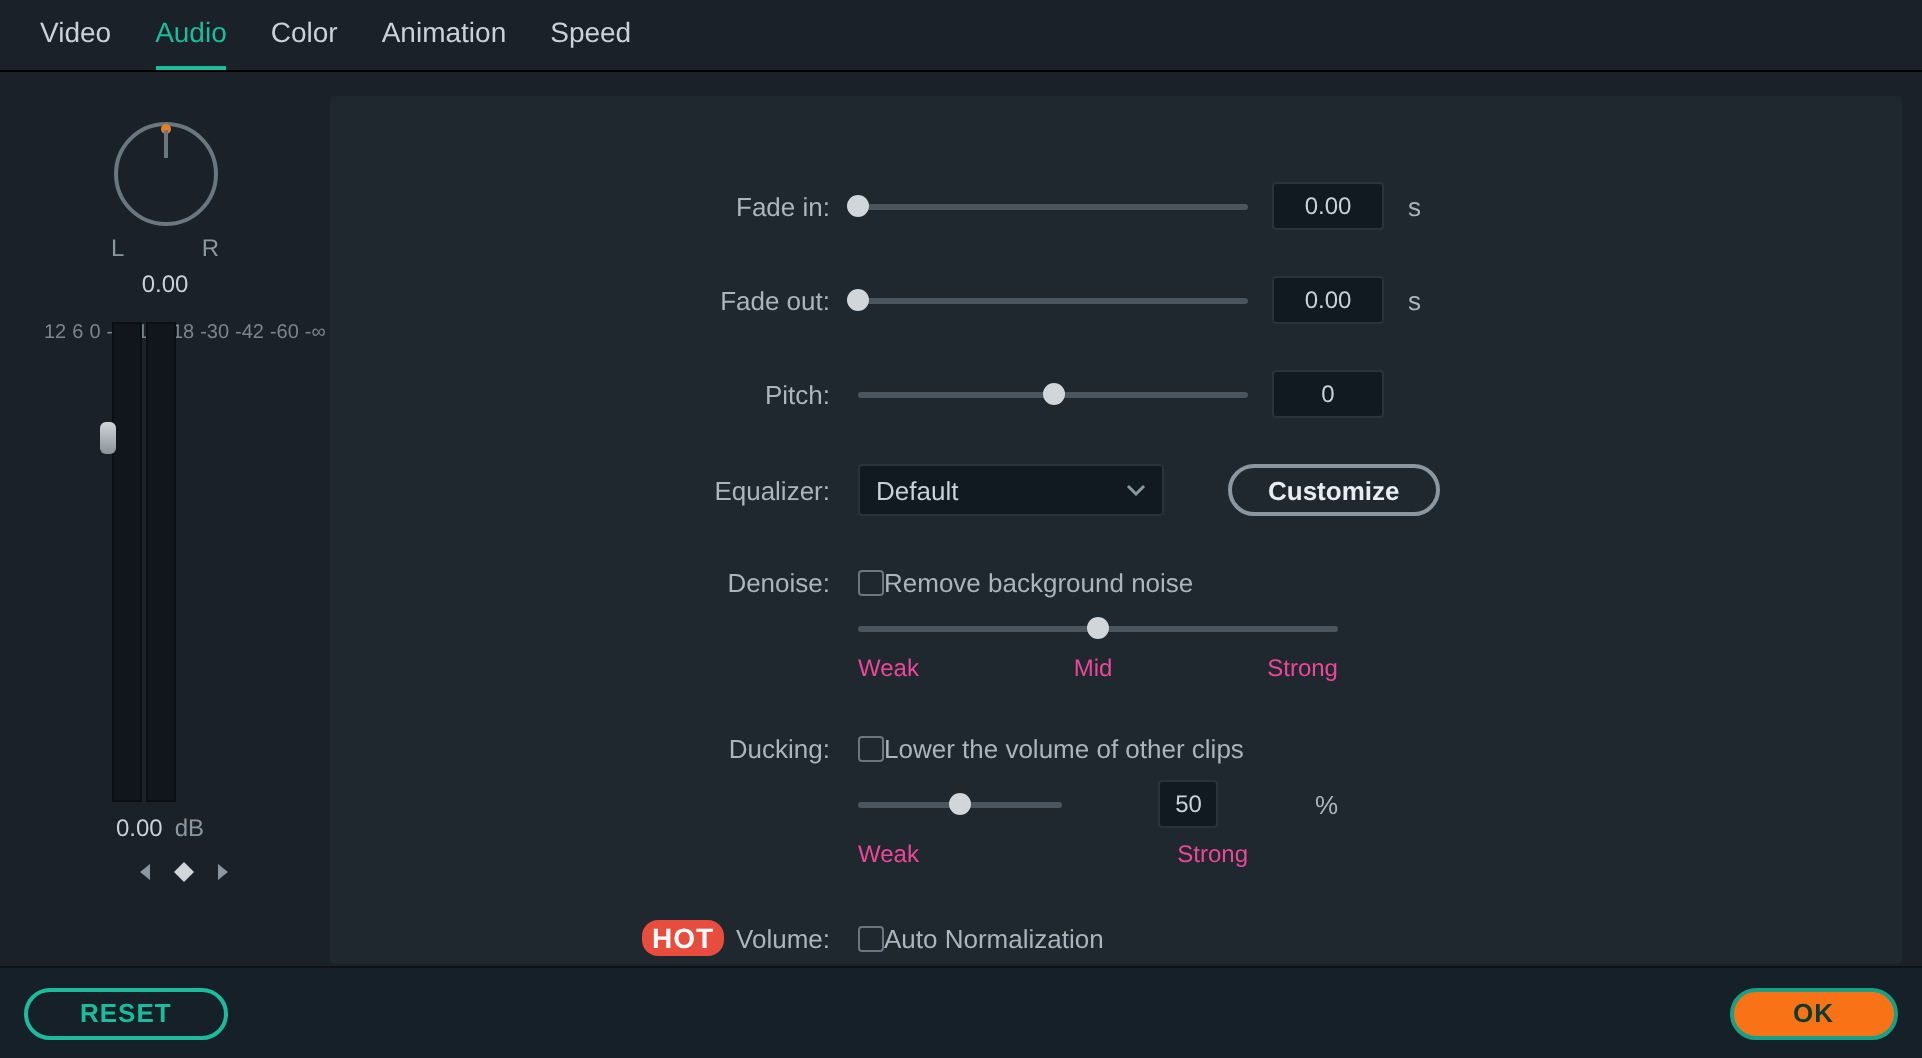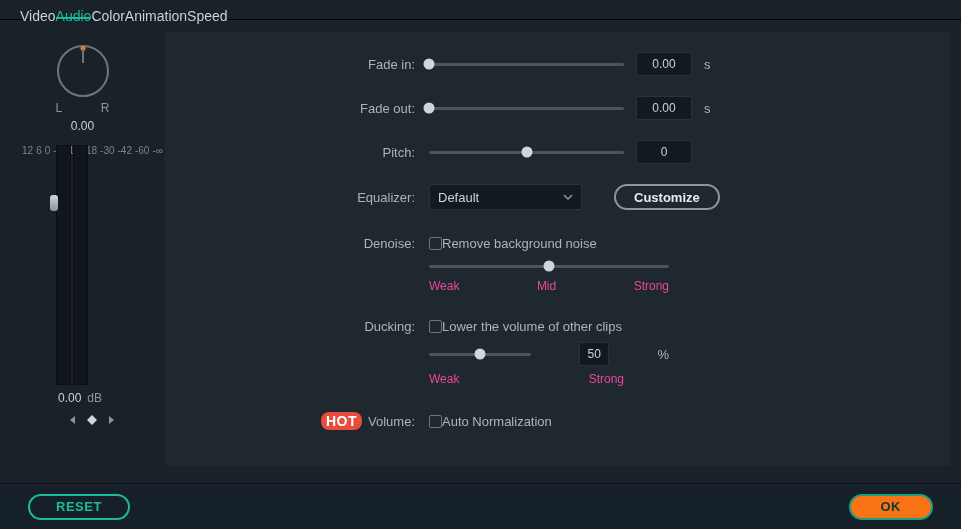--- a/index.html
+++ b/index.html
@@ -8,23 +8,24 @@
     color: #aab5bd;
     font-family: "Segoe UI", Arial, sans-serif;
     font-size: 13px;
     width: 961px;
     height: 529px;
     overflow: hidden;
     position: relative;
   }
   .tabs {
     display: flex;
+    gap: 22px;
     padding: 8px 20px 0 20px;
     border-bottom: 1px solid #000;
-    height: 20px;
+    height: 36px;
   }
   .tab {
     color: #c9d2d9;
     cursor: pointer;
     padding-bottom: 8px;
     font-size: 14px;
   }
   .tab.active {
     color: #1abc9c;
     border-bottom: 2px solid #1abc9c;
@@ -78,21 +79,21 @@
     width:8px; height:16px;
     background:linear-gradient(#d0d6da,#8a9298);
     border-radius:3px;
   }
   .db-line { display:flex; align-items:baseline; gap:6px; margin-top:6px; margin-left:48px;}
   .db-val { color:#c9d2d9; font-size:12px; }
   .db-unit { color:#8a97a0; font-size:12px; }
   .kf-controls { display:flex; gap:10px; justify-content:center; margin-top:10px; margin-left:18px;}
   .kf-controls svg { cursor:pointer; }
   
-  .row { display:flex; align-items:center; margin-bottom:20px; }
+  .row { display:flex; align-items:center; margin-bottom:20px;margin-top:23px; }
   .label { width:264px; text-align:right; padding-right:14px; color:#aab5bd; font-size:13px; display:flex; align-items:center; justify-content:flex-end; gap:6px;}
   .slider {
     position:relative; width:195px; height:14px; display:flex; align-items:center;
   }
   .track {
     height:3px; width:100%; background:#4a555e; border-radius:2px;
   }
   .thumb {
     position:absolute; top:50%; transform:translate(-50%,-50%);
     width:11px;height:11px;border-radius:50%;
@@ -127,21 +128,21 @@
   .duck-slider-row { display:flex; align-items:center;gap:36px; }
   .hot-badge {
     background:#e74c3c; color:#fff; font-size:14px; font-weight:700;
     padding:1px 5px; border-radius:8px; letter-spacing:0.5px;
   }
   
   .footer {
     position:absolute; bottom:0; left:0; right:0;
     height:46px; background:#162029;
     display:flex; justify-content:space-between; align-items:center;
-    padding:0 28px;
+    padding:0 12px;
     border-top:1px solid #0d1318;
   }
   .pill-btn {
     height:26px; padding:0 26px; border-radius:13px;
     border:2px solid #1abc9c; font-weight:700; font-size:13px;
     cursor:pointer; letter-spacing:0.5px;
   }
   .reset-btn { background:transparent; color:#1abc9c; }
   .ok-btn { background:#f97316; color:#0a3c32; border-color:#16a085; padding:0 30px;}
   .row-compact { margin-bottom:8px; }

